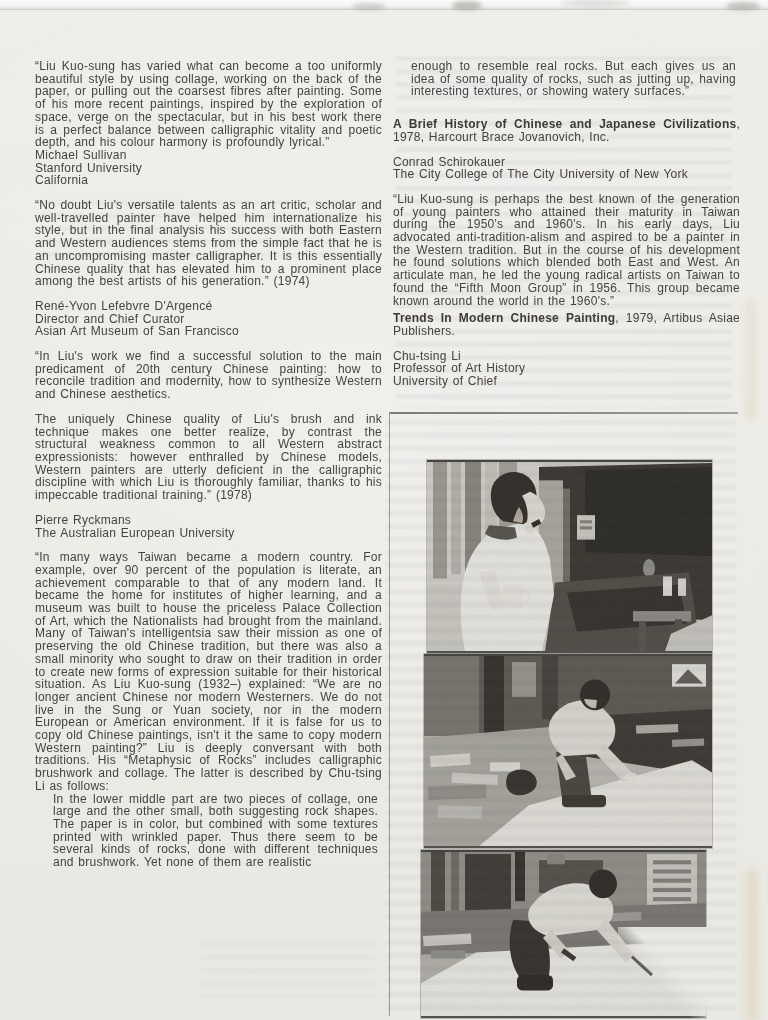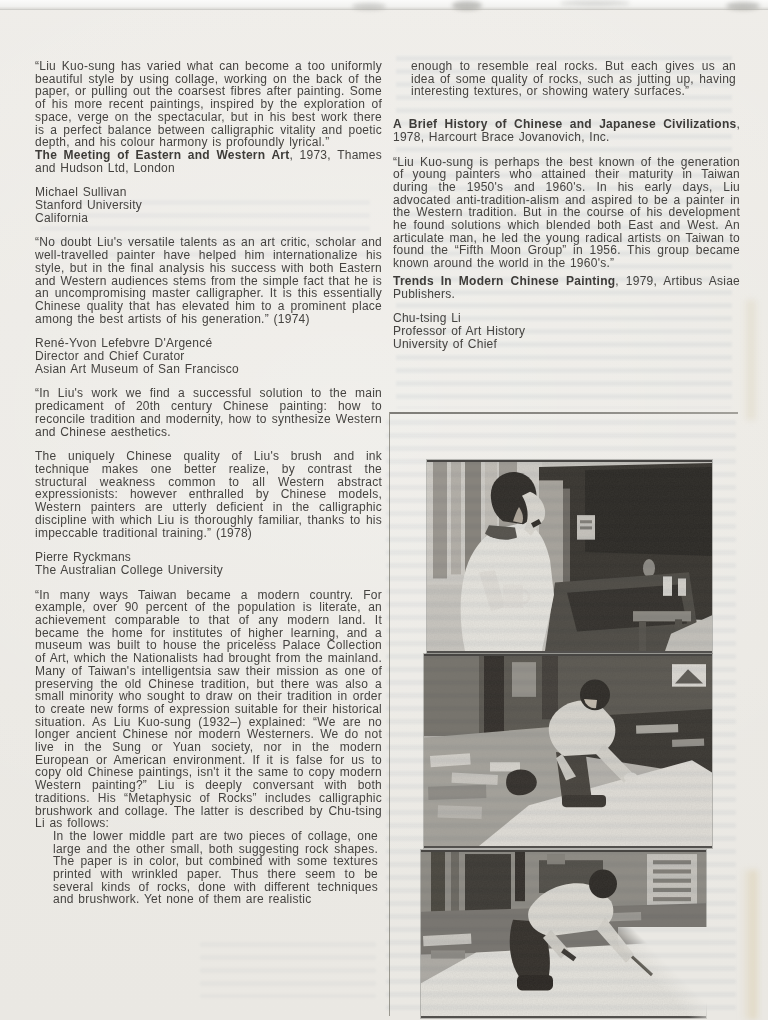--- a/index.html
+++ b/index.html
@@ -85,39 +85,40 @@
   <div class="smudge sm4"></div>
   <div class="stain-right"></div>
   <div class="stain-right2"></div>
 
   <div class="ghost ghostR1"></div>
   <div class="ghost ghostL1"></div>
   <div class="ghost ghostL2"></div>
 
   <div class="col colL">
     <p class="blk mb0">“Liu Kuo-sung has varied what can become a too uniformly beautiful style by using collage, working on the back of the paper, or pulling out the coarsest fibres after painting. Some of his more recent paintings, inspired by the exploration of space, verge on the spectacular, but in his best work there is a perfect balance between calligraphic vitality and poetic depth, and his colour harmony is profoundly lyrical.”</p>
-    <p class="blk cite"><span>The Meeting of Eastern and Western Art</span><span class="rest">, 1973, Thames and Hudson Ltd, London</span></p>
     <p class="blk author">Michael Sullivan
 Stanford University
 California</p>
     <p class="blk">“No doubt Liu's versatile talents as an art critic, scholar and well-travelled painter have helped him internationalize his style, but in the final analysis his success with both Eastern and Western audiences stems from the simple fact that he is an uncompromising master calligrapher. It is this essentially Chinese quality that has elevated him to a prominent place among the best artists of his generation.” (1974)</p>
     <p class="blk author">René-Yvon Lefebvre D'Argencé
 Director and Chief Curator
 Asian Art Museum of San Francisco</p>
     <p class="blk">“In Liu's work we find a successful solution to the main predicament of 20th century Chinese painting: how to reconcile tradition and modernity, how to synthesize Western and Chinese aesthetics.</p>
     <p class="blk">The uniquely Chinese quality of Liu's brush and ink technique makes one better realize, by contrast the structural weakness common to all Western abstract expressionists: however enthralled by Chinese models, Western painters are utterly deficient in the calligraphic discipline with which Liu is thoroughly familiar, thanks to his impeccable traditional training.” (1978)</p>
     <p class="blk author">Pierre Ryckmans
-The Australian College University</p>
+The Australian European University</p>
     <p class="blk mb6">“In many ways Taiwan became a modern country. For example, over 90 percent of the population is literate, an achievement comparable to that of any modern land. It became the home for institutes of higher learning, and a museum was built to house the priceless Palace Collection of Art, which the Nationalists had brought from the mainland. Many of Taiwan's intelligentsia saw their mission as one of preserving the old Chinese tradition, but there was also a small minority who sought to draw on their tradition in order to create new forms of expression suitable for their historical situation. As Liu Kuo-sung (1932–) explained: “We are no longer ancient Chinese nor modern Westerners. We do not live in the Sung or Yuan society, nor in the modern European or American environment. If it is false for us to copy old Chinese paintings, isn't it the same to copy modern Western painting?” Liu is deeply conversant with both traditions. His “Metaphysic of Rocks” includes calligraphic brushwork and collage. The latter is described by Chu-tsing Li as follows:</p>
     <p class="blk bq">In the lower middle part are two pieces of collage, one large and the other small, both suggesting rock shapes. The paper is in color, but combined with some textures printed with wrinkled paper. Thus there seem to be several kinds of rocks, done with different techniques and brushwork. Yet none of them are realistic</p>
   </div>
 
   <div class="col colR">
     <p class="blk bq mb8">enough to resemble real rocks. But each gives us an idea of some quality of rocks, such as jutting up, having interesting textures, or showing watery surfaces.”</p>
     <p class="blk cite"><span>A Brief History of Chinese and Japanese Civilizations</span><span class="rest">, 1978, Harcourt Brace Jovanovich, Inc.</span></p>
+    <p class="blk author">Conrad Schirokauer
+The City College of The City University of New York</p>
     <p class="blk mb5">“Liu Kuo-sung is perhaps the best known of the generation of young painters who attained their maturity in Taiwan during the 1950's and 1960's. In his early days, Liu advocated anti-tradition-alism and aspired to be a painter in the Western tradition. But in the course of his development he found solutions which blended both East and West. An articulate man, he led the young radical artists on Taiwan to found the “Fifth Moon Group” in 1956. This group became known around the world in the 1960's.”</p>
     <p class="blk cite"><span>Trends In Modern Chinese Painting</span><span class="rest">, 1979, Artibus Asiae Publishers.</span></p>
     <p class="blk author">Chu-tsing Li
 Professor of Art History
 University of Chief</p>
   </div>
 
   <div class="h-rule"></div>
   <div class="v-rule"></div>
 

